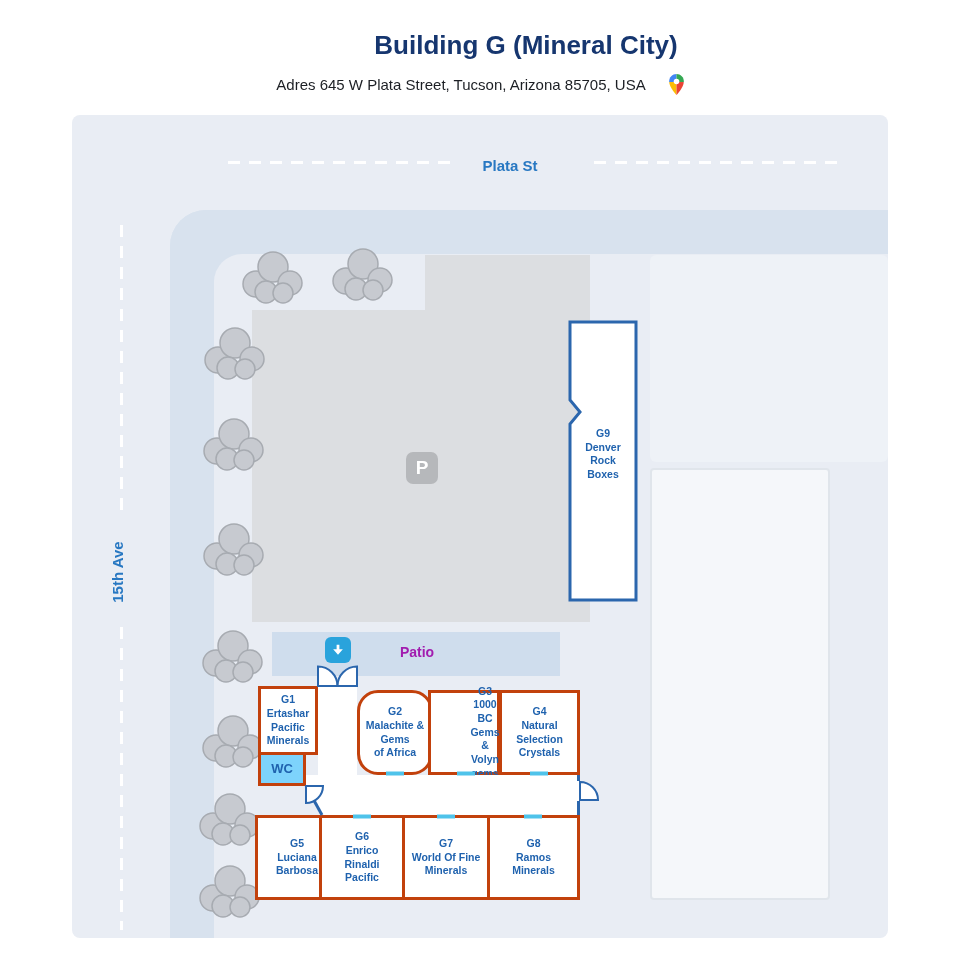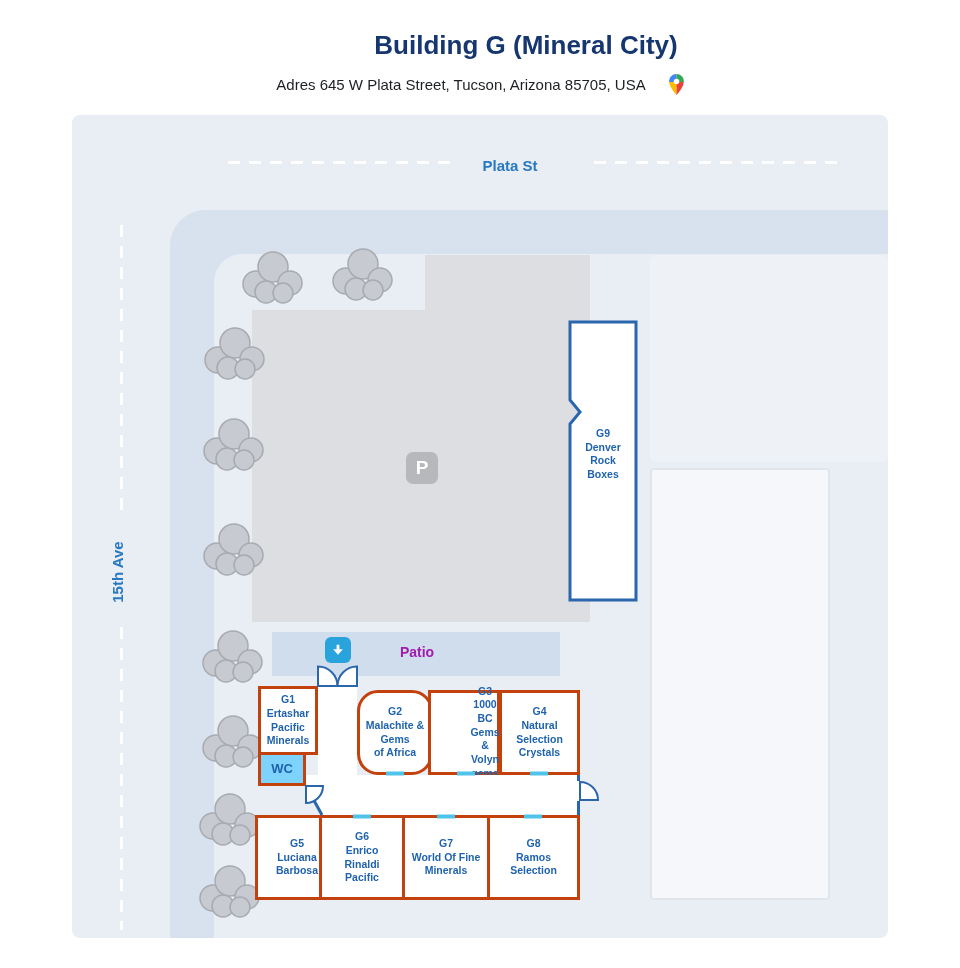--- a/index.html
+++ b/index.html
@@ -217,21 +217,21 @@
 Pacific</span>
     </div>
     <div class="booth g7">
       <span class="booth-label">G7
 World Of Fine
 Minerals</span>
     </div>
     <div class="booth g8">
       <span class="booth-label">G8
 Ramos
-Selection</span>
+Minerals</span>
     </div>
 
     <svg class="abs overlay" width="350" height="168" viewBox="180 545 350 168">
 
       <rect x="246" y="571" width="39" height="90" fill="#ffffff"></rect>
       <polygon points="234,660 508,660 508,700 250,700 234,671" fill="#ffffff"></polygon>
 
       <line x1="234" y1="671" x2="250" y2="700" stroke="#2b66ad" stroke-width="3"></line>
       <line x1="506.5" y1="660" x2="506.5" y2="666" stroke="#2b66ad" stroke-width="3"></line>
       <line x1="506.5" y1="686" x2="506.5" y2="700" stroke="#2b66ad" stroke-width="3"></line>

